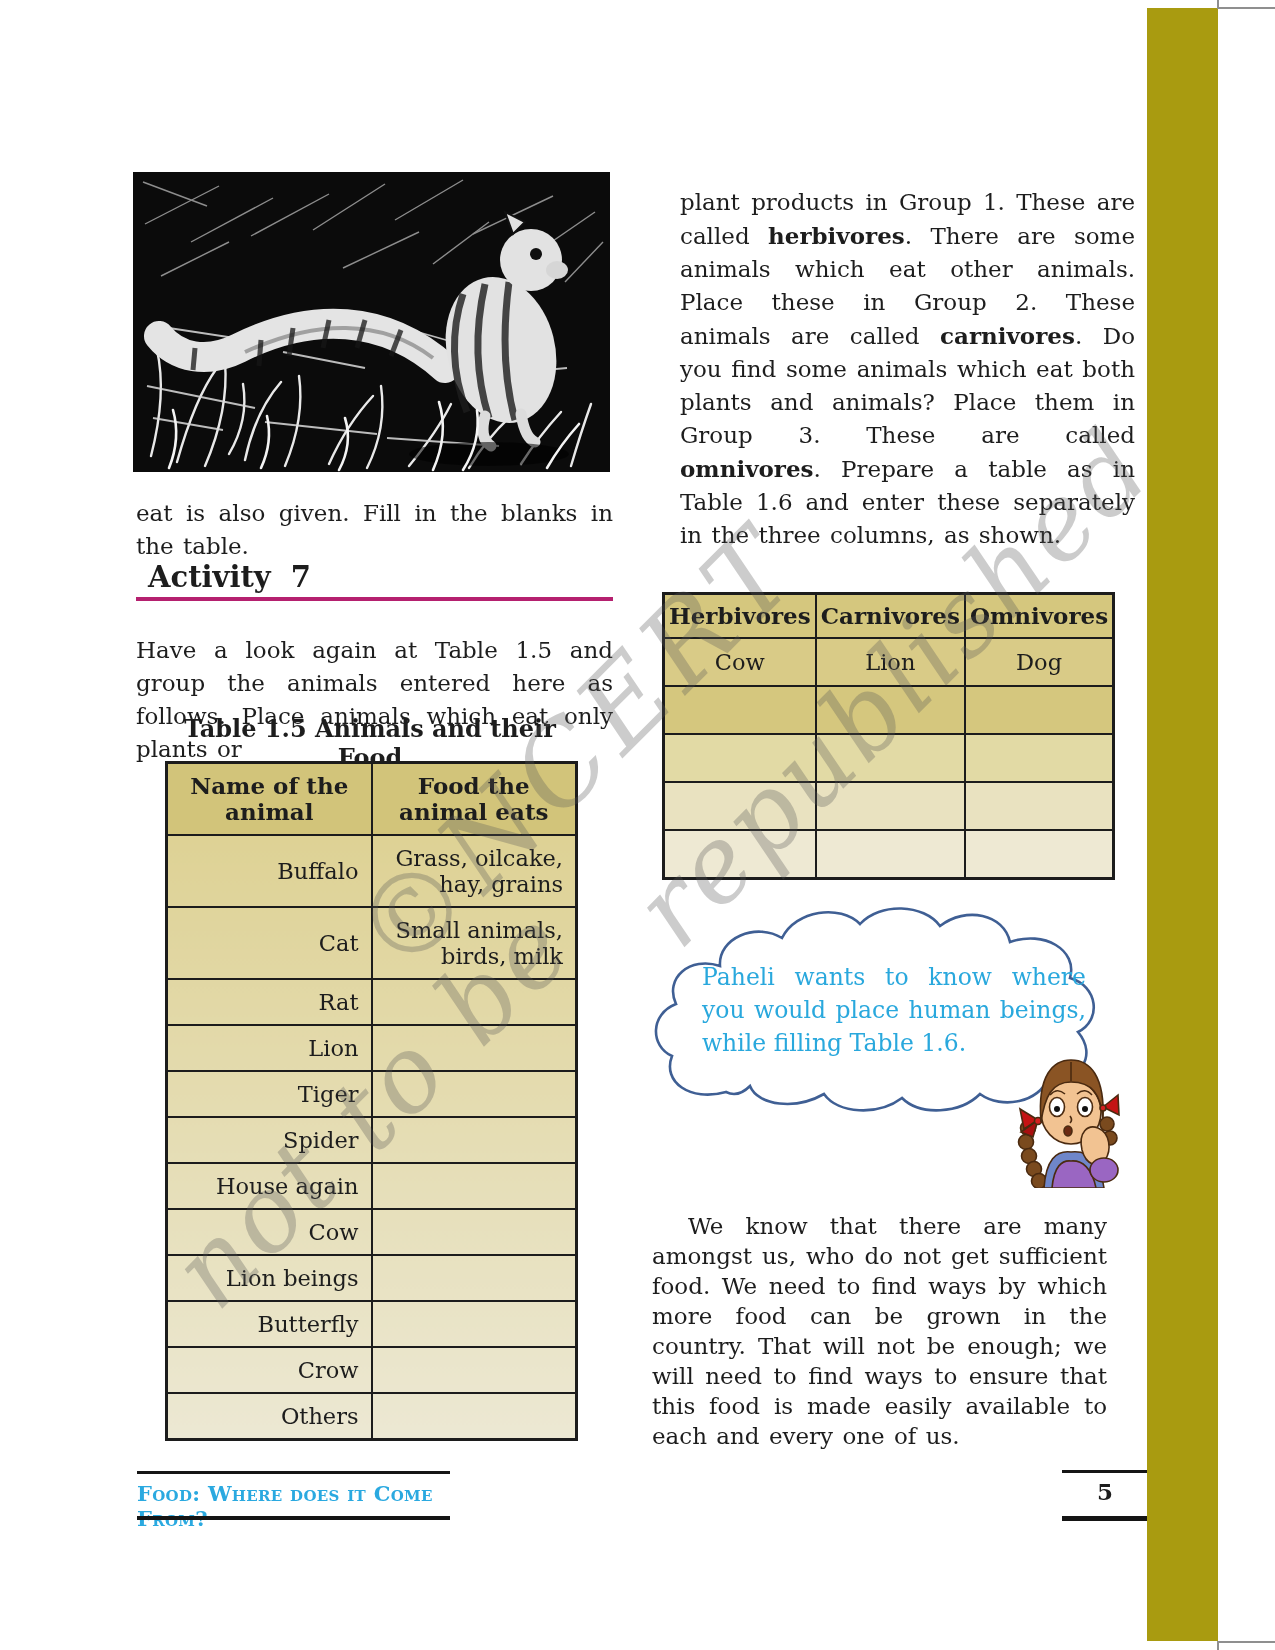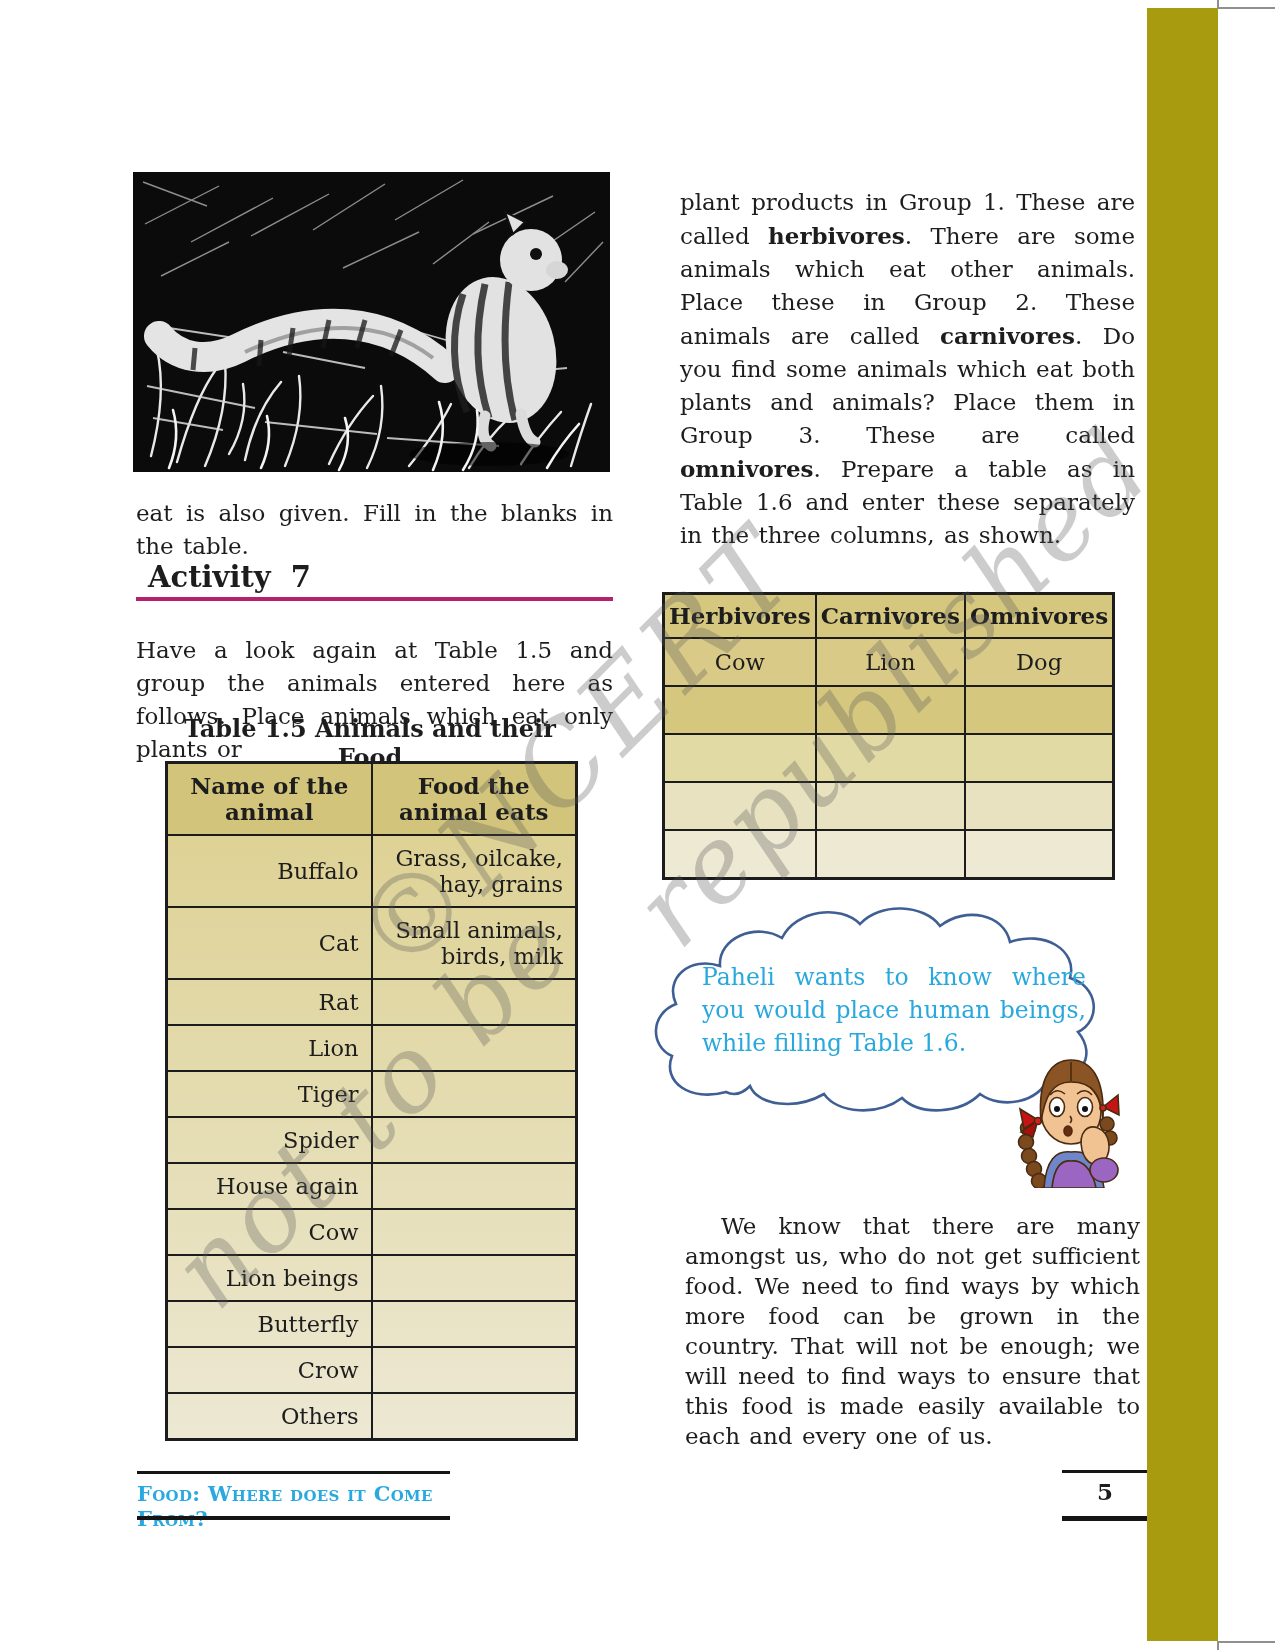--- a/index.html
+++ b/index.html
@@ -12,21 +12,21 @@
   .hline{position:absolute;background:#151515;}
 
   #photo{position:absolute;left:133px;top:172px;width:477px;height:300px;}
   #p-left1{left:136px;top:474px;width:477px;}
   #activity-h{position:absolute;left:136px;top:548px;font-size:29px;font-weight:bold;word-spacing:10px;}
   #rule-pink{position:absolute;left:136px;top:597px;width:477px;height:4px;background:var(--accent_pink,#b5206f);}
   #p-left2{left:136px;top:611px;width:477px;}
   #cap15{left:158px;top:714px;width:424px;}
   #cap16{left:652px;top:551px;width:446px;}
   #p-right1{left:652px;top:163px;width:455px;margin-left:28px;}
-  #p-right2{left:652px;top:1188px;width:455px;line-height:30px;margin-left:33px;}
+  #p-right2{left:652px;top:1188px;width:455px;line-height:30px;}
   #p-right2{text-indent:36px;}
 
   table{position:absolute;border-collapse:collapse;border:3px solid #1c1c1c;color:#1d1d1d;}
   th,td{border:2.2px solid #1c1c1c;}
   th{font-weight:bold;text-align:center;}
   .t15{left:165px;top:761px;width:413px;background:linear-gradient(#dccf8d,#ece8d3);}
   .t15 th{background:var(--t15_header,#d2c47a);padding:9px 6px;font-size:23px;line-height:26px;}
   .t15 td{padding:9px 12px;font-size:22.5px;line-height:26px;text-align:right;vertical-align:middle;}
   .t15 th:first-child,.t15 td:first-child{width:50%;}
   .t16{left:662px;top:592px;width:436px;}

